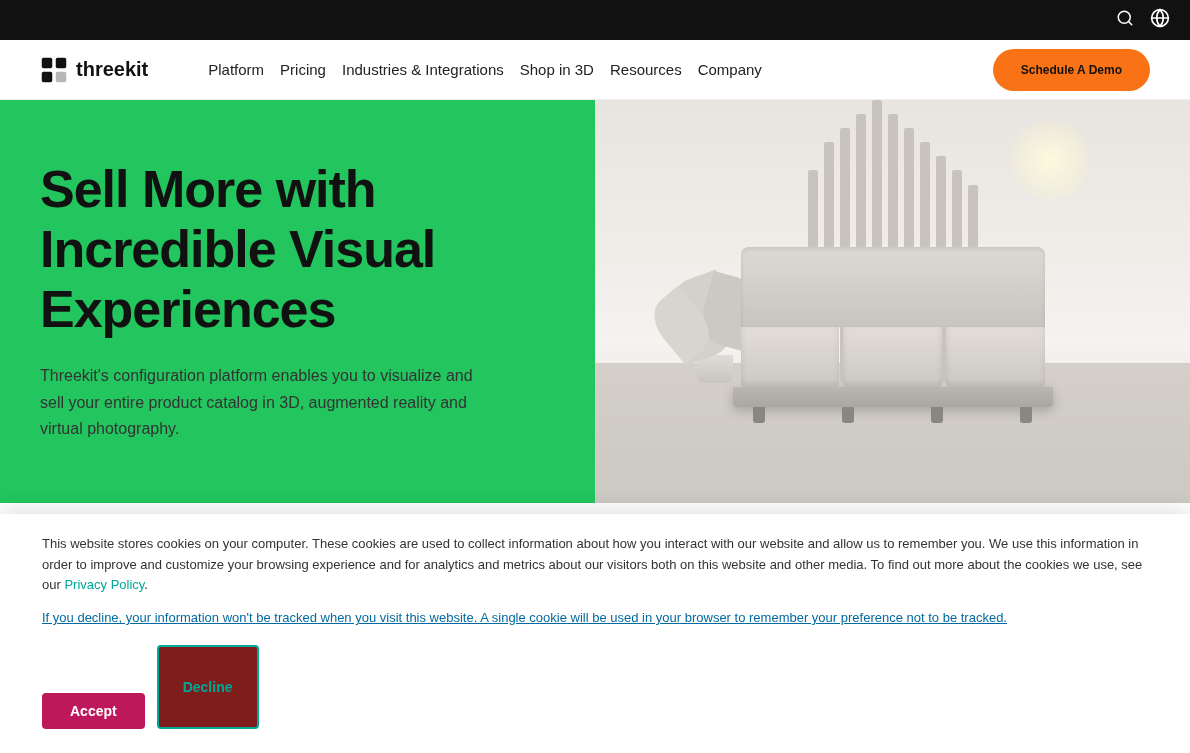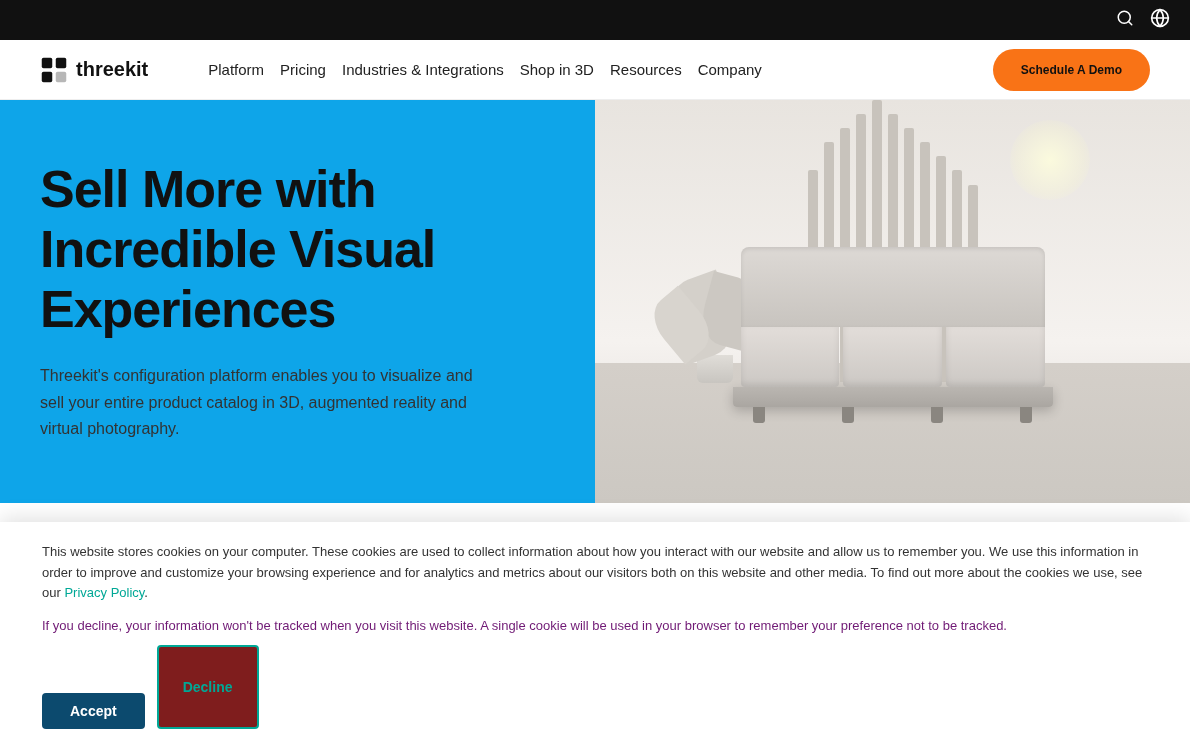--- a/index.html
+++ b/index.html
@@ -72,21 +72,21 @@
       cursor: pointer;
       white-space: nowrap;
       flex-shrink: 0;
     }
 
     
     .hero {
       display: flex;
       align-items: stretch;
       min-height: 380px;
-      background: #0ea5e9;
+      background: #22c55e;
       position: relative;
       overflow: hidden;
     }
     .hero-text {
       flex: 0 0 50%;
       padding: 60px 40px 60px 40px;
       display: flex;
       flex-direction: column;
       justify-content: center;
     }
@@ -246,29 +246,30 @@
       color: #333;
       margin-bottom: 12px;
     }
     .cookie-link {
       color: #00a896;
       text-decoration: none;
     }
     .cookie-text-secondary {
       font-size: 13px;
       line-height: 1.6;
-      color: #701a75;
-      margin-bottom: 8px;
+      color: #0369a1;
+      margin-bottom: 16px;
+      text-decoration: underline;
     }
     .cookie-buttons {
       display: flex;
       gap: 12px;
     }
     .cookie-accept-btn {
-      background: #0c4a6e;
+      background: #be185d;
       color: #fff;
       border: none;
       border-radius: 4px;
       padding: 10px 28px;
       font-size: 14px;
       font-weight: 600;
       cursor: pointer;
       margin-top: 48px;
     }
     .cookie-decline-btn {

